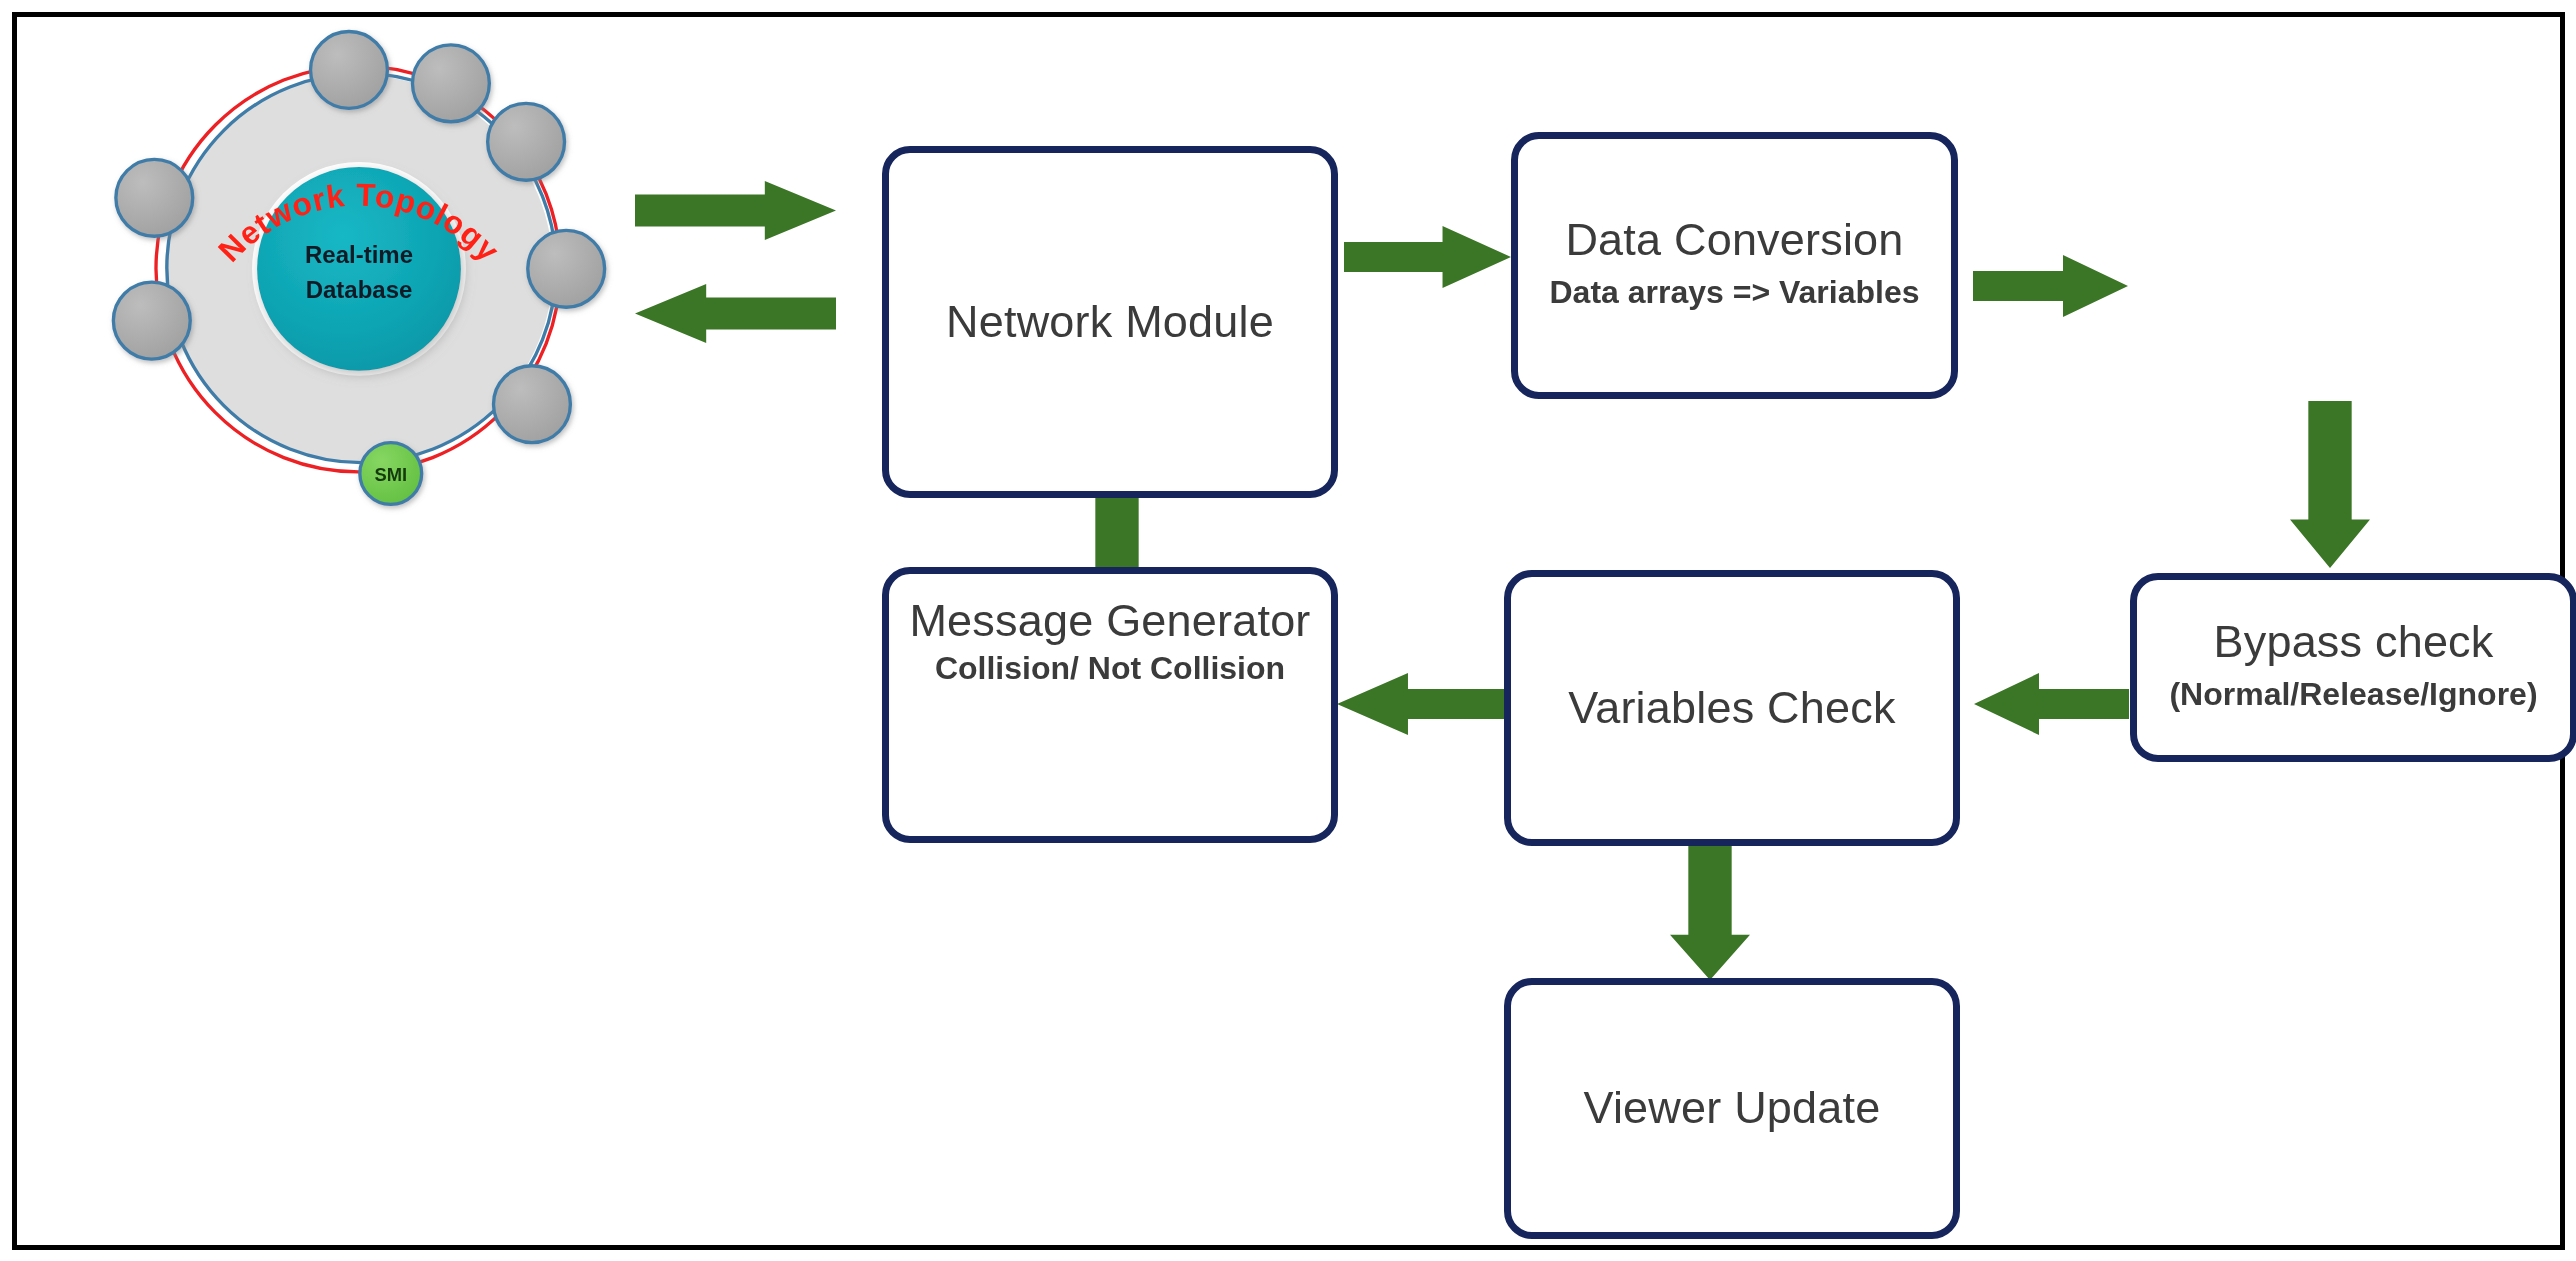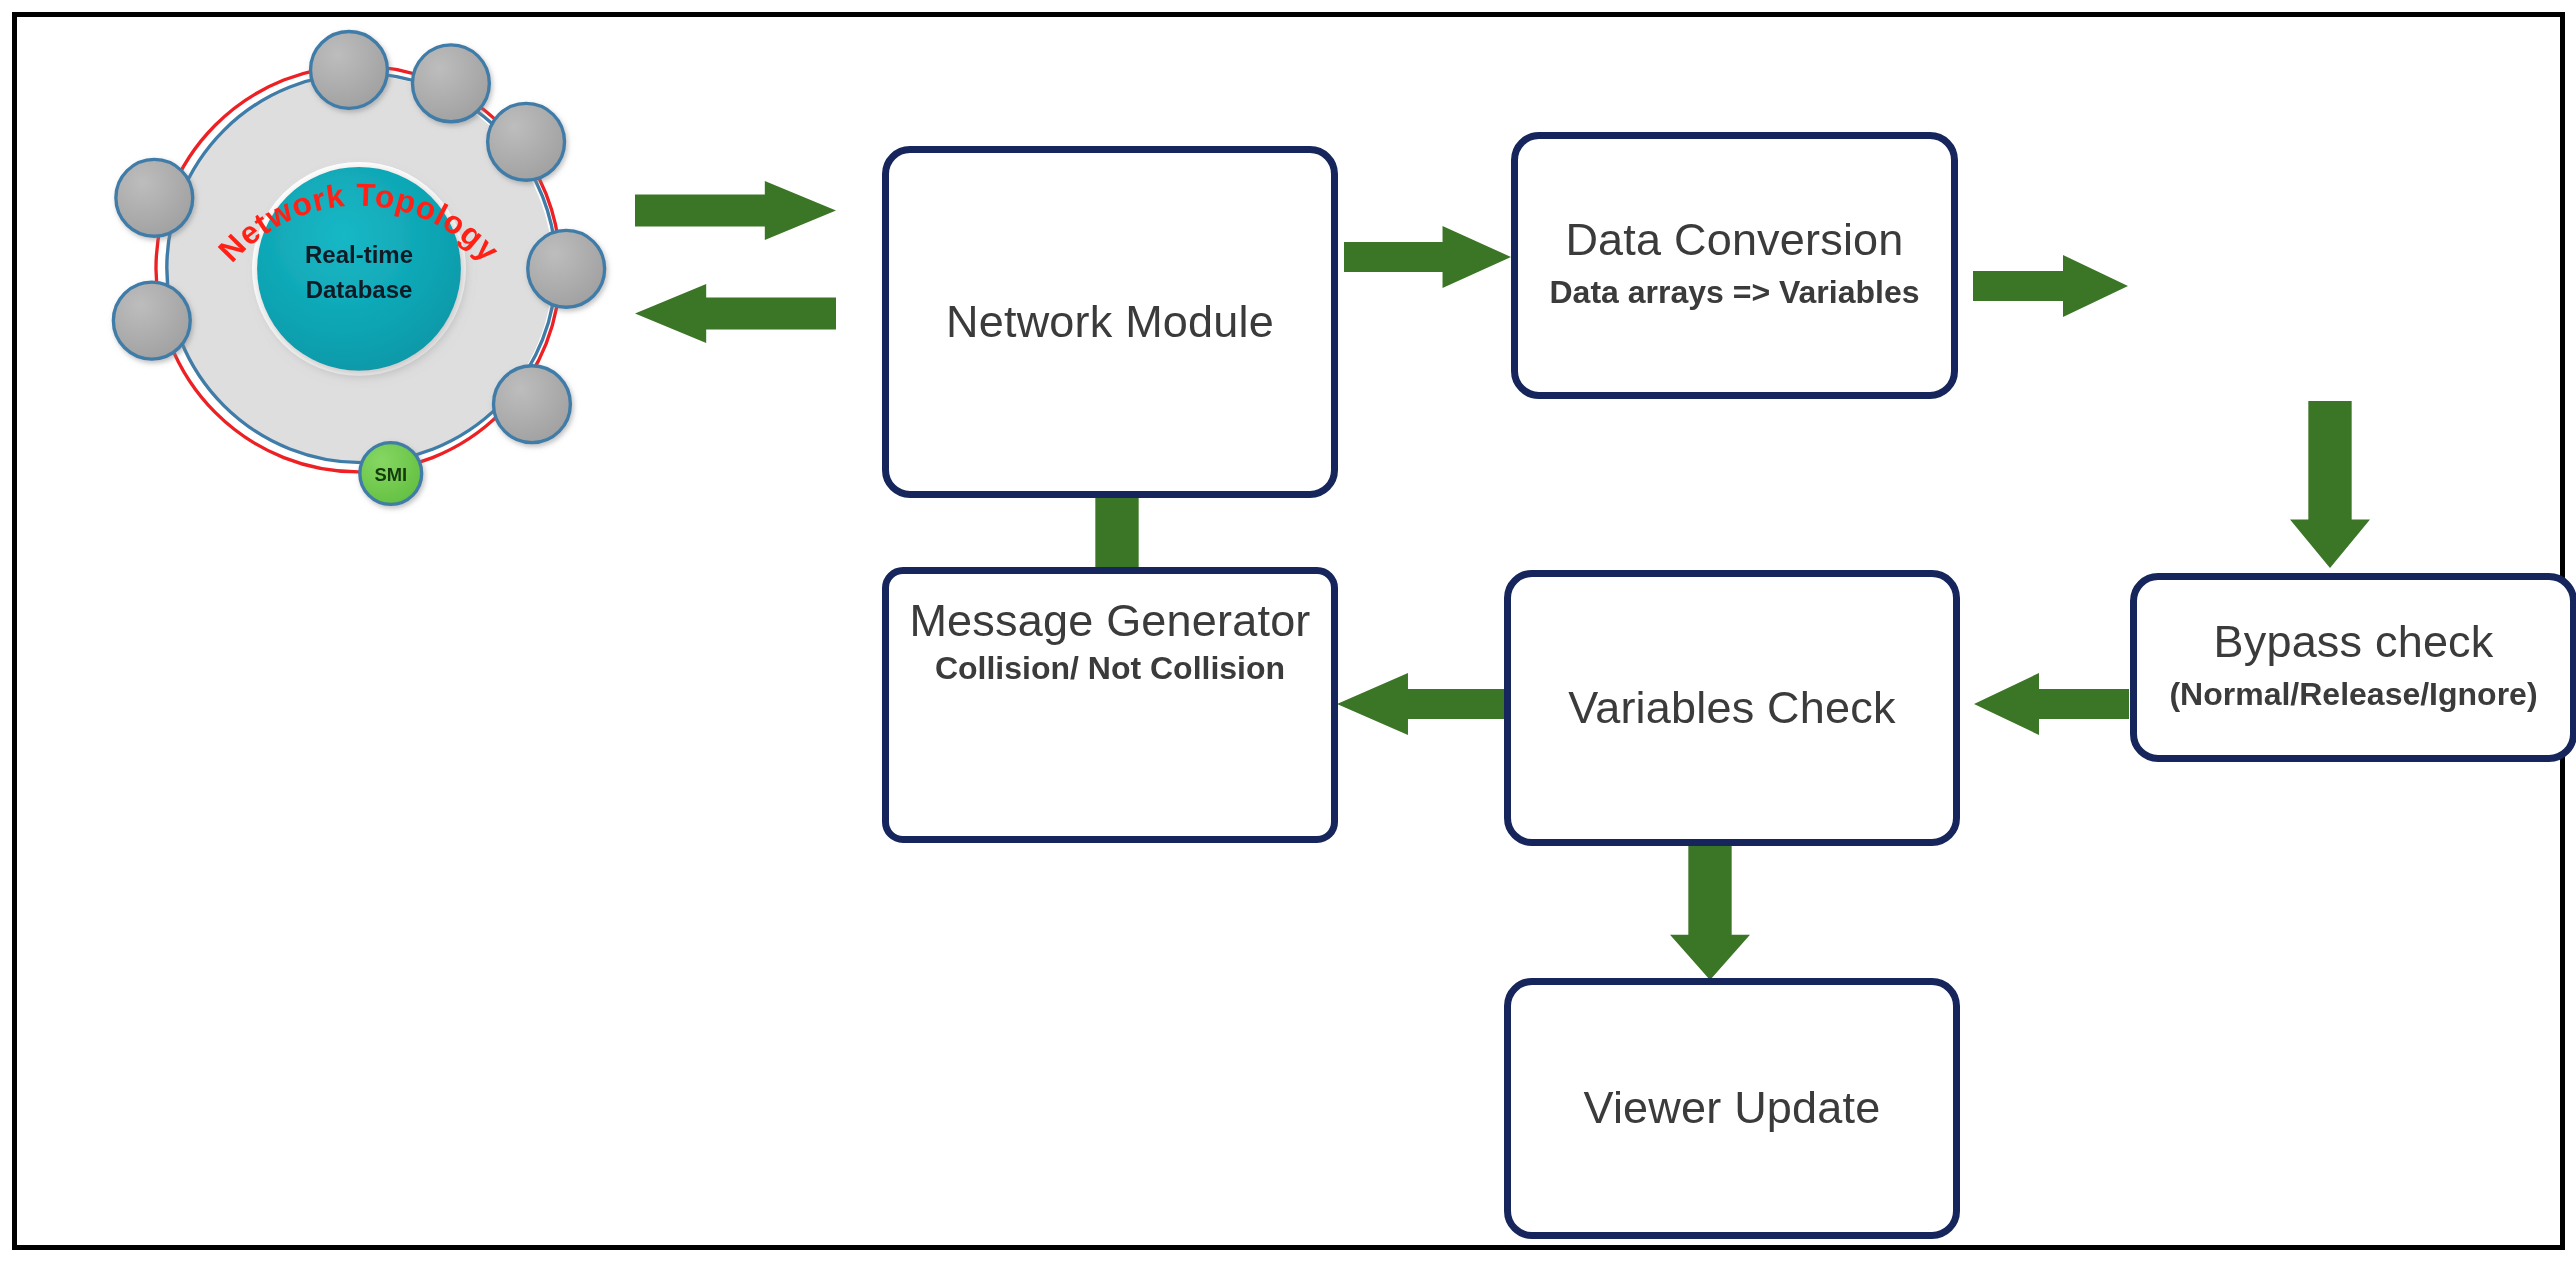--- a/index.html
+++ b/index.html
@@ -227,21 +227,21 @@
 
   <div class="flow-box tight" style="left:2130px; top:573px; width:447px; height:189px;">
     <div class="title">Bypass check</div>
     <div class="sub">(Normal/Release/Ignore)</div>
   </div>
 
   <div class="flow-box" style="left:1504px; top:570px; width:456px; height:276px;">
     <div class="title">Variables Check</div>
   </div>
 
-  <div class="flow-box top-align" style="left:882px; top:567px; width:456px; height:276px;border-radius:21px;">
+  <div class="flow-box top-align" style="left:882px; top:567px; width:456px; height:276px;">
     <div class="title">Message Generator</div>
     <div class="sub">Collision/ Not Collision</div>
   </div>
 
   <div class="flow-box" style="left:1504px; top:978px; width:456px; height:261px;">
     <div class="title">Viewer Update</div>
   </div>
 
 </div>
 

